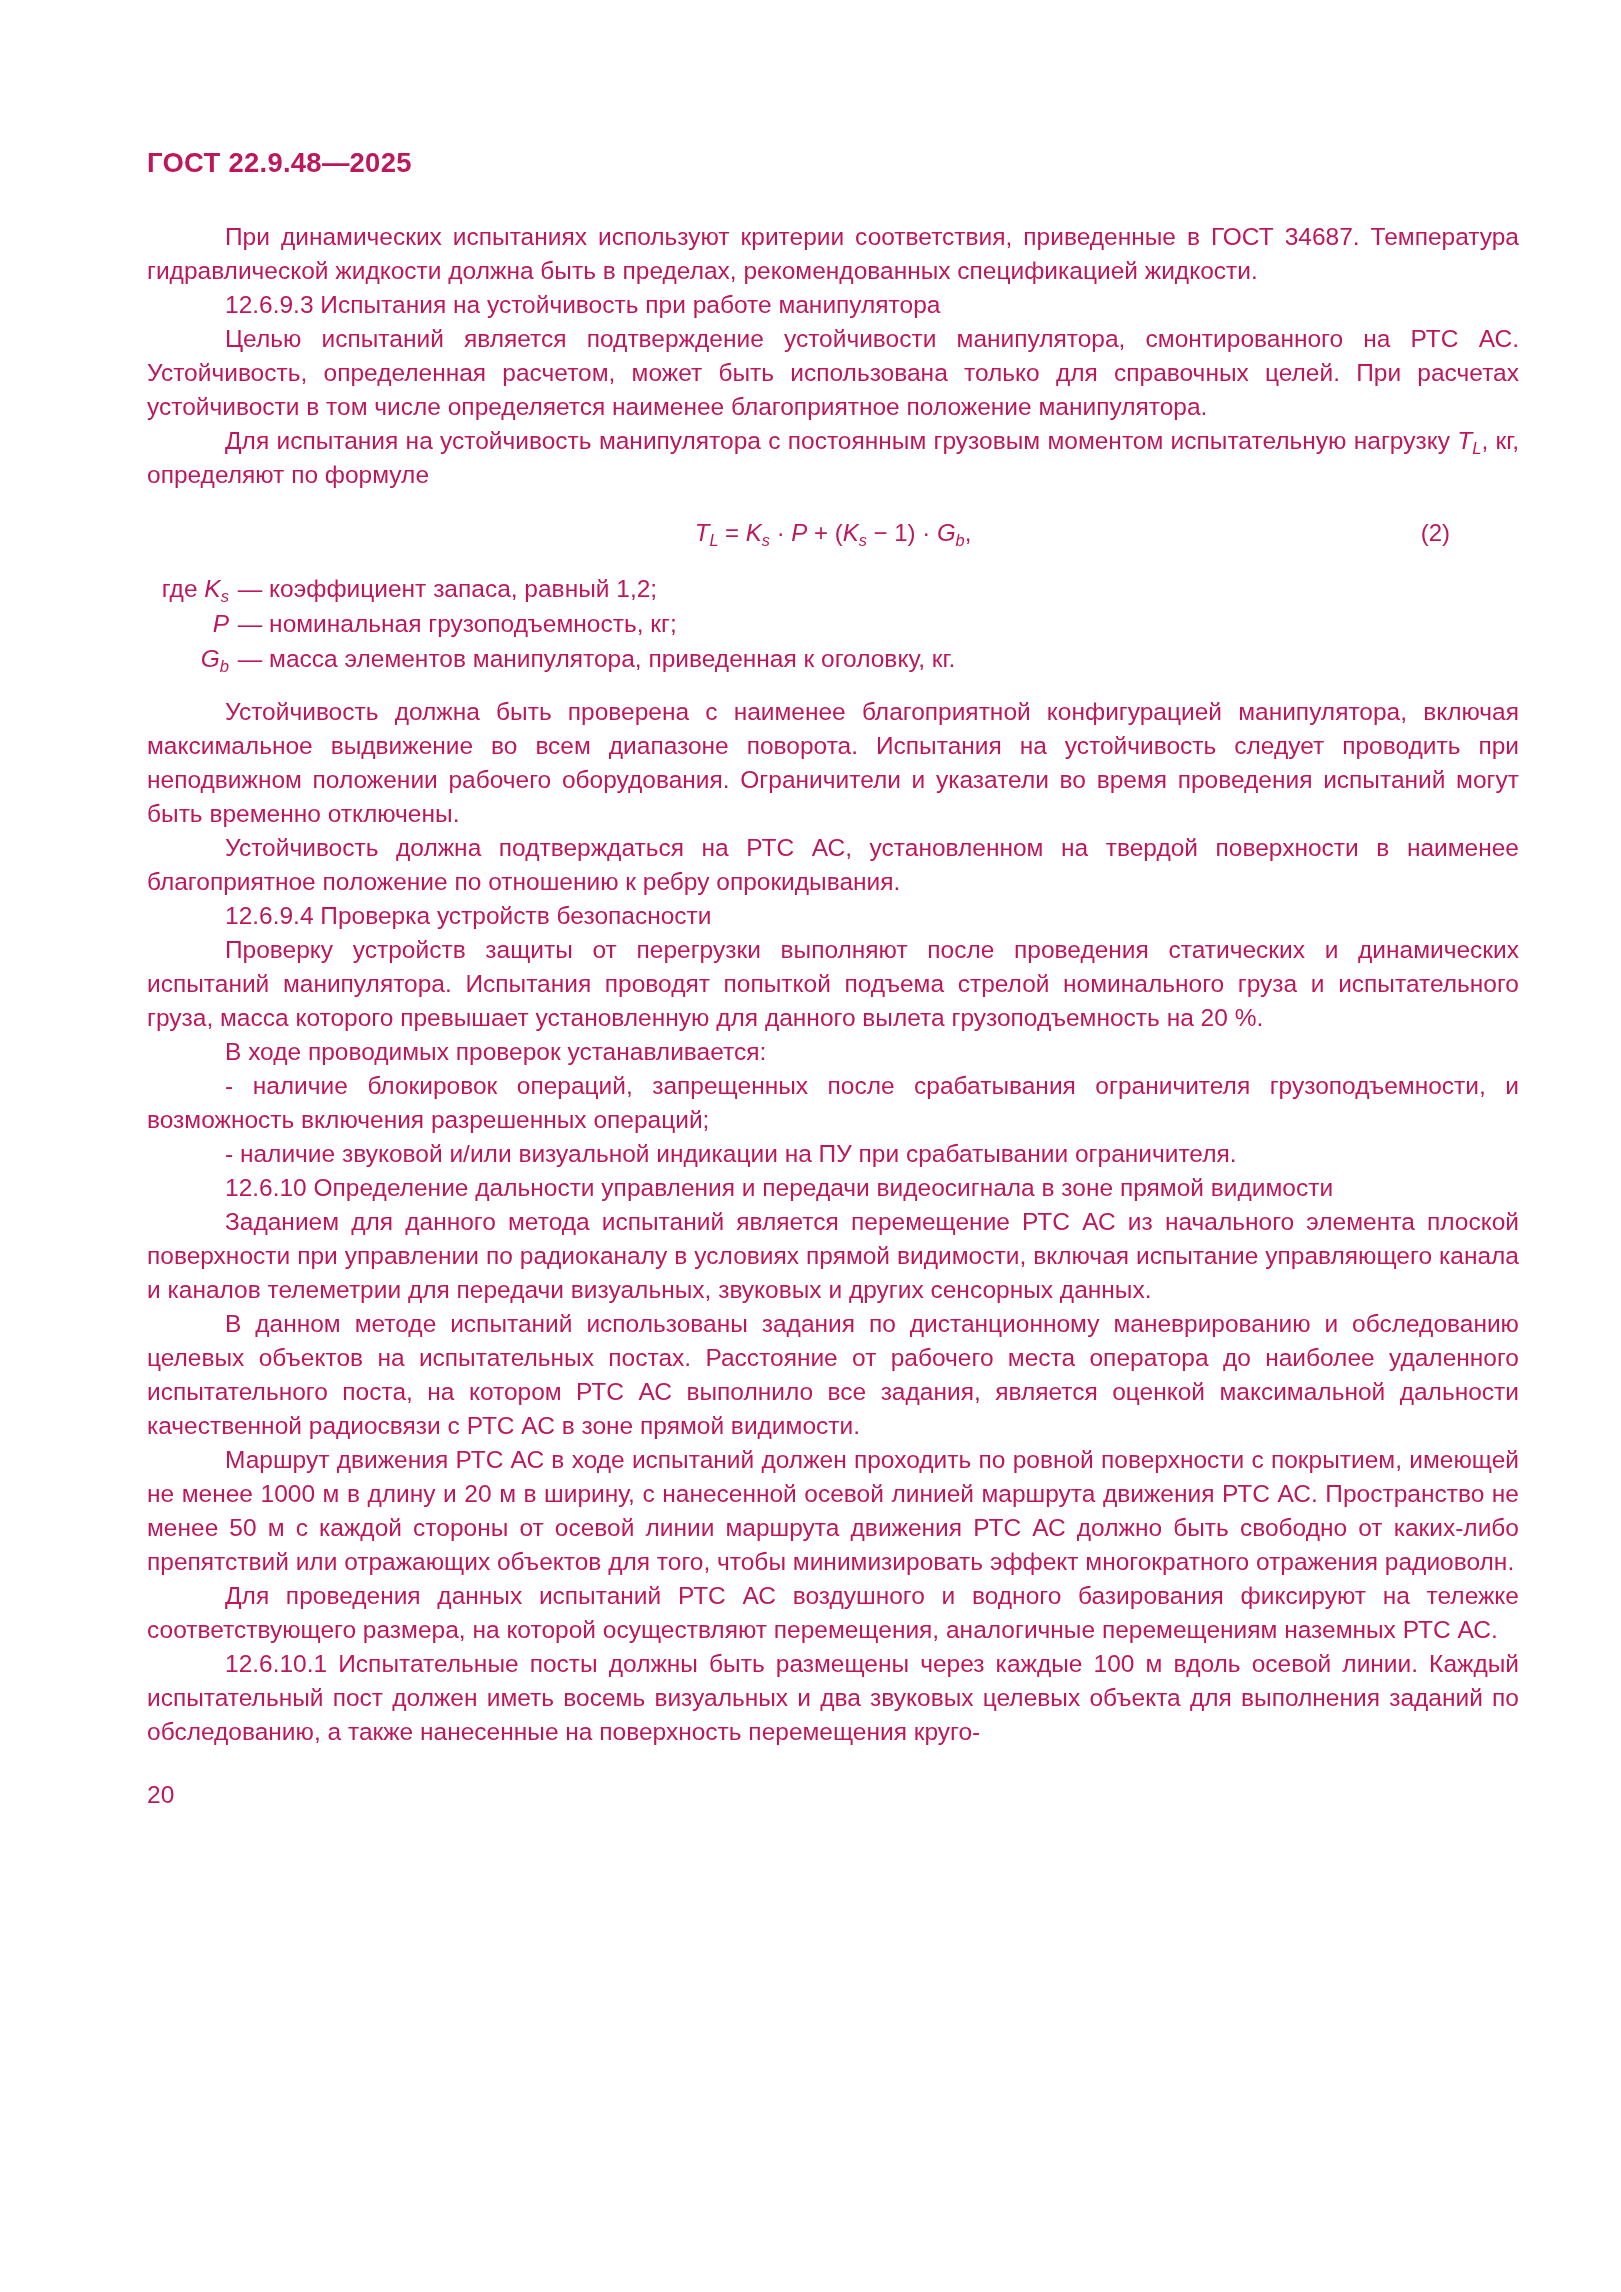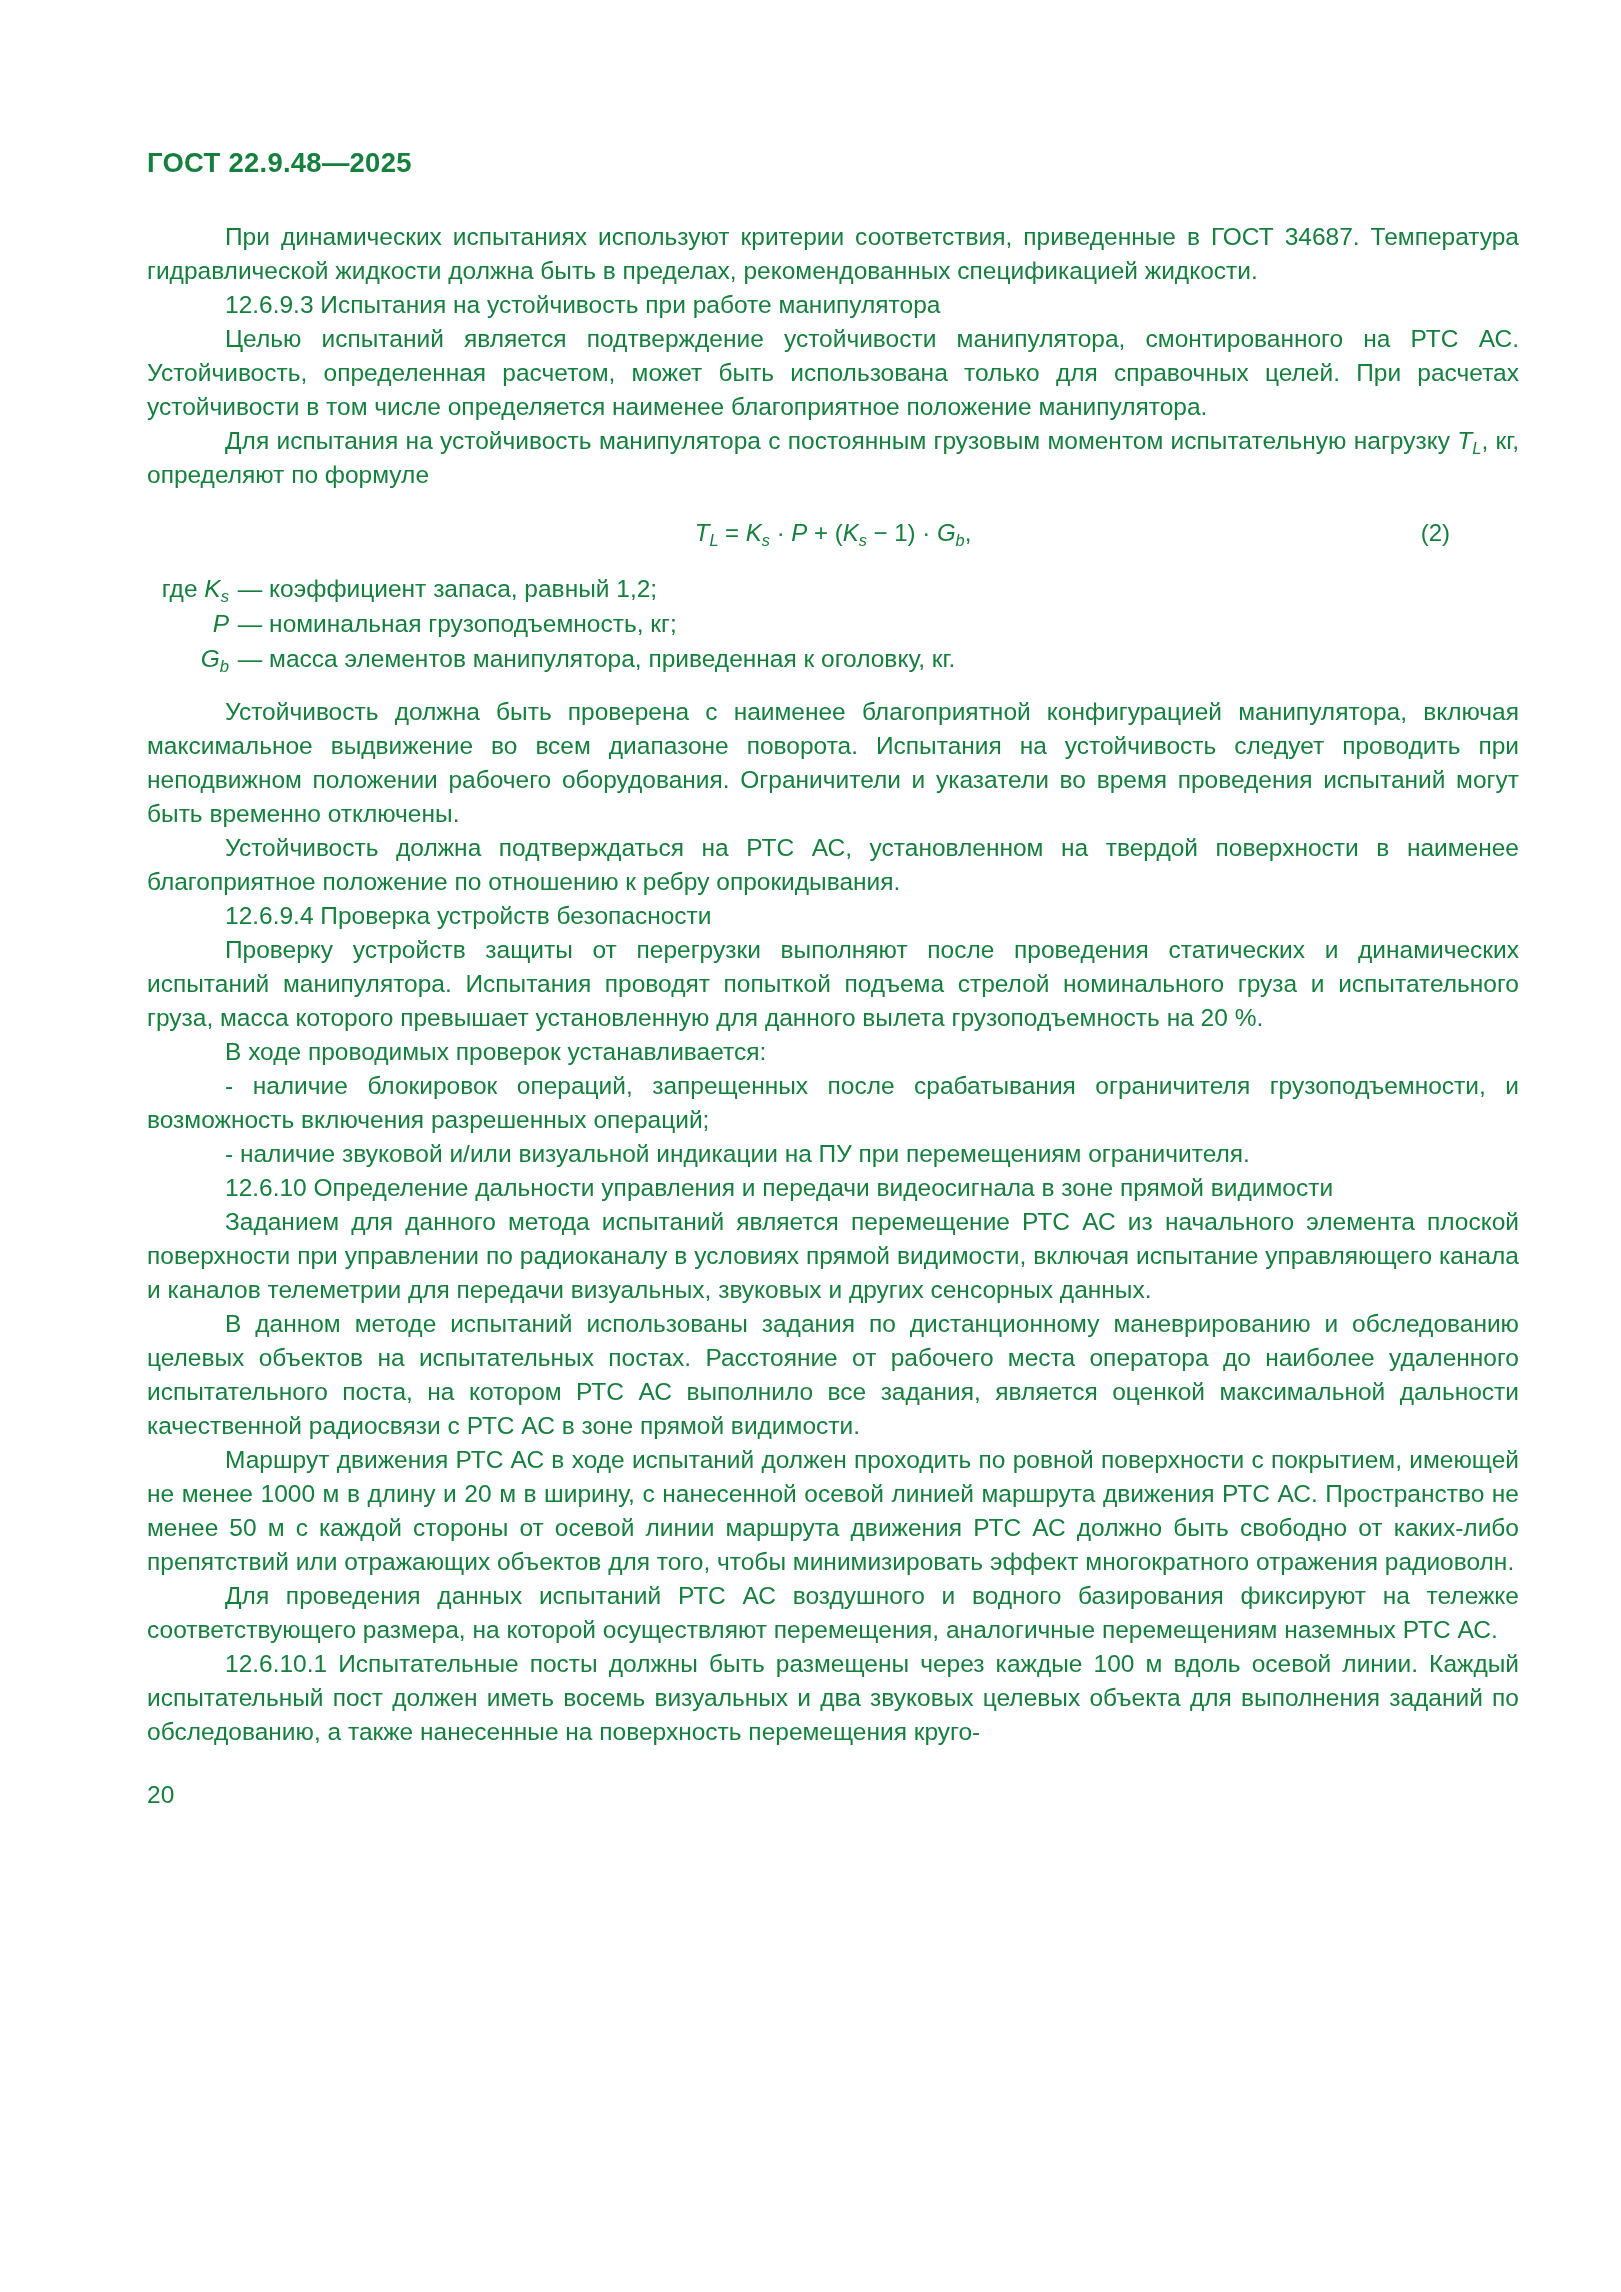--- a/index.html
+++ b/index.html
@@ -3,21 +3,21 @@
 <meta charset="utf-8">
 <style>
   * { box-sizing: border-box; }
   html, body { margin: 0; padding: 0; background: #ffffff; }
   .page {
     position: relative;
     width: 1621px;
     height: 2293px;
     background: #ffffff;
     overflow: hidden;
-    color: #15803d;
+    color: #be185d;
     font-family: "Liberation Sans", "DejaVu Sans", sans-serif;
     padding-left: 46px;
   }
   .content {
     position: absolute;
     left: 147px;
     top: 147px;
     width: 1372px;
   }
   .doc-header {
@@ -110,21 +110,21 @@
     </div>
 
     <p class="para">Устойчивость должна быть проверена с наименее благоприятной конфигурацией манипулятора, включая максимальное выдвижение во всем диапазоне поворота. Испытания на устойчивость следует проводить при неподвижном положении рабочего оборудования. Ограничители и указатели во время проведения испытаний могут быть временно отключены.</p>
     <p class="para">Устойчивость должна подтверждаться на РТС АС, установленном на твердой поверхности в наименее благоприятное положение по отношению к ребру опрокидывания.</p>
 
     <p class="para">12.6.9.4 Проверка устройств безопасности</p>
     <p class="para">Проверку устройств защиты от перегрузки выполняют после проведения статических и динамических испытаний манипулятора. Испытания проводят попыткой подъема стрелой номинального груза и испытательного груза, масса которого превышает установленную для данного вылета грузоподъемность на 20 %.</p>
     <p class="para">В ходе проводимых проверок устанавливается:</p>
 
     <p class="para">- наличие блокировок операций, запрещенных после срабатывания ограничителя грузоподъемности, и возможность включения разрешенных операций;</p>
-    <p class="para">- наличие звуковой и/или визуальной индикации на ПУ при перемещениям ограничителя.</p>
+    <p class="para">- наличие звуковой и/или визуальной индикации на ПУ при срабатывании ограничителя.</p>
 
     <p class="para">12.6.10 Определение дальности управления и передачи видеосигнала в зоне прямой видимости</p>
     <p class="para">Заданием для данного метода испытаний является перемещение РТС АС из начального элемента плоской поверхности при управлении по радиоканалу в условиях прямой видимости, включая испытание управляющего канала и каналов телеметрии для передачи визуальных, звуковых и других сенсорных данных.</p>
     <p class="para">В данном методе испытаний использованы задания по дистанционному маневрированию и обследованию целевых объектов на испытательных постах. Расстояние от рабочего места оператора до наиболее удаленного испытательного поста, на котором РТС АС выполнило все задания, является оценкой максимальной дальности качественной радиосвязи с РТС АС в зоне прямой видимости.</p>
     <p class="para">Маршрут движения РТС АС в ходе испытаний должен проходить по ровной поверхности с покрытием, имеющей не менее 1000 м в длину и 20 м в ширину, с нанесенной осевой линией маршрута движения РТС АС. Пространство не менее 50 м с каждой стороны от осевой линии маршрута движения РТС АС должно быть свободно от каких-либо препятствий или отражающих объектов для того, чтобы минимизировать эффект многократного отражения радиоволн.</p>
     <p class="para">Для проведения данных испытаний РТС АС воздушного и водного базирования фиксируют на тележке соответствующего размера, на которой осуществляют перемещения, аналогичные перемещениям наземных РТС АС.</p>
     <p class="para">12.6.10.1 Испытательные посты должны быть размещены через каждые 100 м вдоль осевой линии. Каждый испытательный пост должен иметь восемь визуальных и два звуковых целевых объекта для выполнения заданий по обследованию, а также нанесенные на поверхность перемещения круго-</p>
 
     <div class="page-number">20</div>
 

